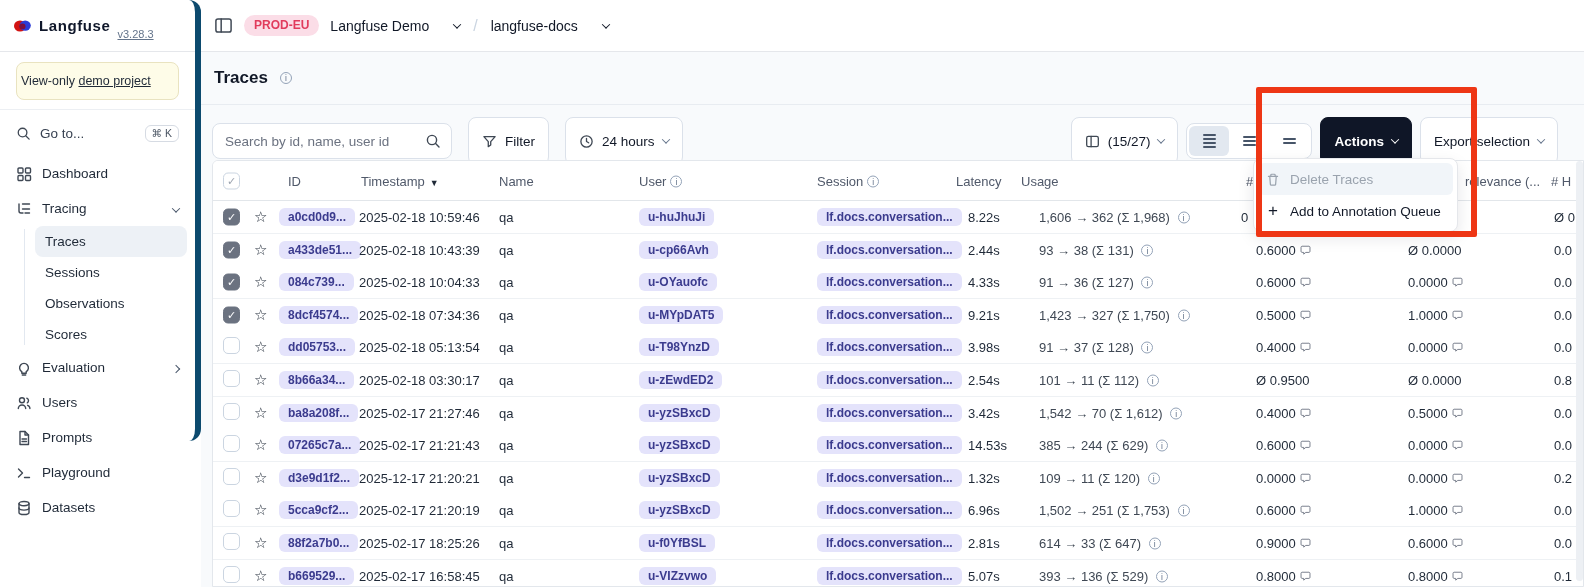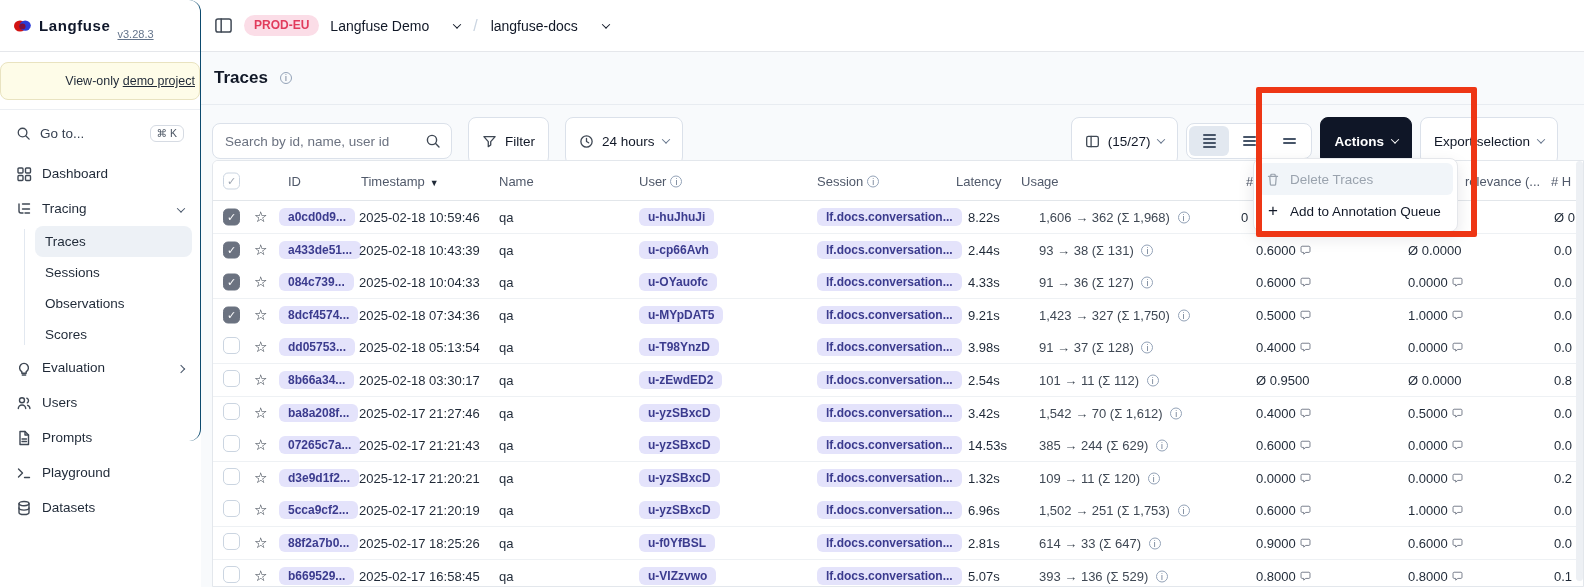--- a/index.html
+++ b/index.html
@@ -3,25 +3,25 @@
 <meta charset="utf-8">
 <style>
   * { box-sizing: border-box; margin: 0; padding: 0; }
   html,body { width:1584px; height:587px; }
   body { font-family:"Liberation Sans", sans-serif; background:#fff; overflow:hidden; }
   #screen { position:relative; width:1584px; height:587px; background:#fff; overflow:hidden; }
   svg { display:block; }
   .ico { stroke:#3f4854; stroke-width:1.4; fill:none; stroke-linecap:round; stroke-linejoin:round; }
 
   
-  .sidebar { position:absolute; left:0; top:0; width:201px; height:441px; background:#fff; border-right:1px solid #0c4a6e;border-radius:12px; }
+  .sidebar { position:absolute; left:0; top:0; width:201px; height:441px; background:#fff; border-right:6px solid #0c4a6e;border-radius:12px; }
   .logo-row { height:52px; border-bottom:1px solid #e5e7eb; display:flex; align-items:center; gap:7px; padding:0 13px; }
   .brand { font-weight:700; font-size:15px; color:#0f172a; letter-spacing:.04em; }
   .version { font-size:11px; color:#64748b; margin-top:16px;text-decoration:underline; }
-  .view-only { margin:10px 0 9px; background:#fefce8; border:1px solid #e9e3c0; border-radius:8px; padding:11px 4px; text-align:right; font-size:12.5px; color:#1f2937; }
+  .view-only { margin:10px 16px 9px; background:#fefce8; border:1px solid #e9e3c0; border-radius:8px; padding:11px 4px; text-align:left; font-size:12.5px; color:#1f2937; }
   .view-only a { color:#1f2937; text-decoration:underline; cursor:pointer; }
   .side-div { border-bottom:1px solid #eceff3; }
   .goto-row { display:flex; align-items:center; gap:9px; margin:9px 8px 4px; padding:6px 8px; font-size:13.5px; color:#374151; border-radius:6px;justify-content:space-between; }
   .kbd { margin-left:auto; border:1px solid #d6dbe3; border-radius:6px; padding:1px 6px 2px; font-size:10.5px; color:#4b5563; background:#fff; }
   .nav { padding:4px 8px; }
   .nav-item { display:flex; align-items:center; gap:10px; height:35px; padding:0 8px; border-radius:6px; font-size:13.5px; color:#1f2937; cursor:pointer; }
   .nav-item .chev-slot { margin-left:auto; color:#475569; }
   .subnav { position:relative; margin-left:16px; padding-left:11px; }
   .subnav::before { content:""; position:absolute; left:0; top:3px; bottom:5px; width:1px; background:#e2e8f0; }
   .sub-item { height:31px; display:flex; align-items:center; padding:0 10px; font-size:13.5px; color:#1f2937; border-radius:8px; cursor:pointer; }

